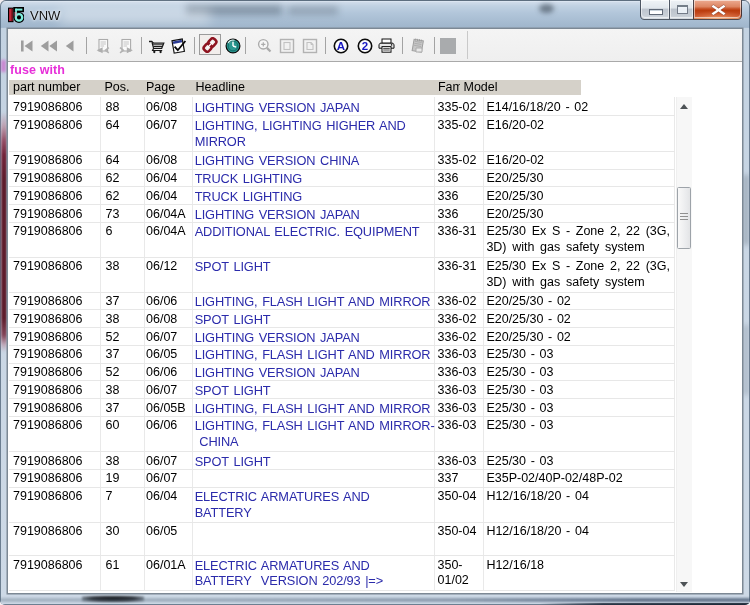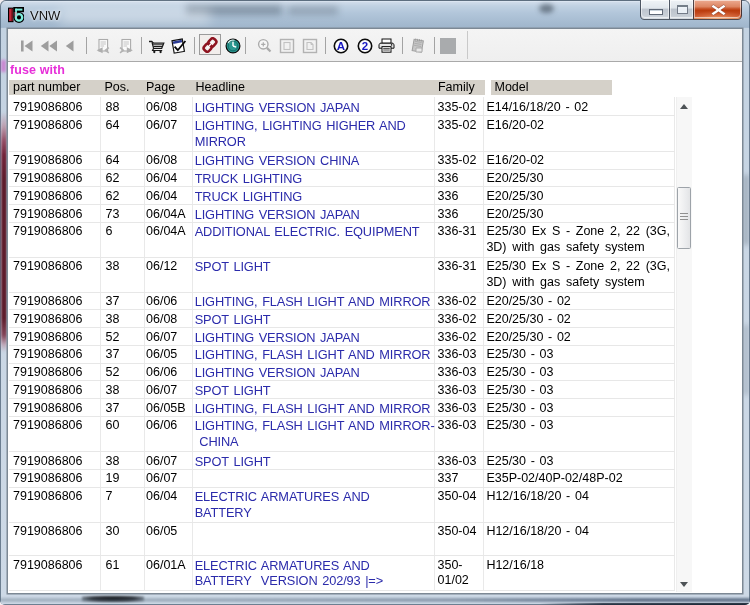--- a/index.html
+++ b/index.html
@@ -164,21 +164,21 @@
 <rect class="ticon" style="left:440px;position:absolute;width:16px;height:16px;background:#a9abad"></rect>
 <div class="tsep" style="left:467px;top:31px;height:28px;background:#c9c9c9"></div>
 
   <div id="fuse">fuse with</div>
   <div id="hdr">
    <div class="hc" style="left:0.5px;width:89.5px;padding-left:4px">part number</div>
    <div class="hc" style="left:91.9px;width:42.1px;padding-left:4px">Pos.</div>
    <div class="hc" style="left:135.9px;width:45.8px;padding-left:1.5px">Page</div>
    <div class="hc" style="left:183.6px;width:239.9px;padding-left:3.5px">Headline</div>
    <div class="hc" style="left:425.4px;width:47.1px;padding-left:4px">Family</div>
-   <div class="hc" style="left:482px;width:117.1px;padding-left:4px">Model</div>
+   <div class="hc" style="left:451px;width:117.1px;padding-left:4px">Model</div>
   </div>
   <div id="tbl">
         <div class="vl" style="left:91.5px"></div>
 <div class="vl" style="left:135.5px"></div>
 <div class="vl" style="left:183.2px"></div>
 <div class="vl" style="left:425px"></div>
 <div class="vl" style="left:474px"></div>
 <div class="vl" style="left:665.7px"></div>
 <div class="hl" style="top:18.3px"></div>
 <div class="hl" style="top:53.6px"></div>

